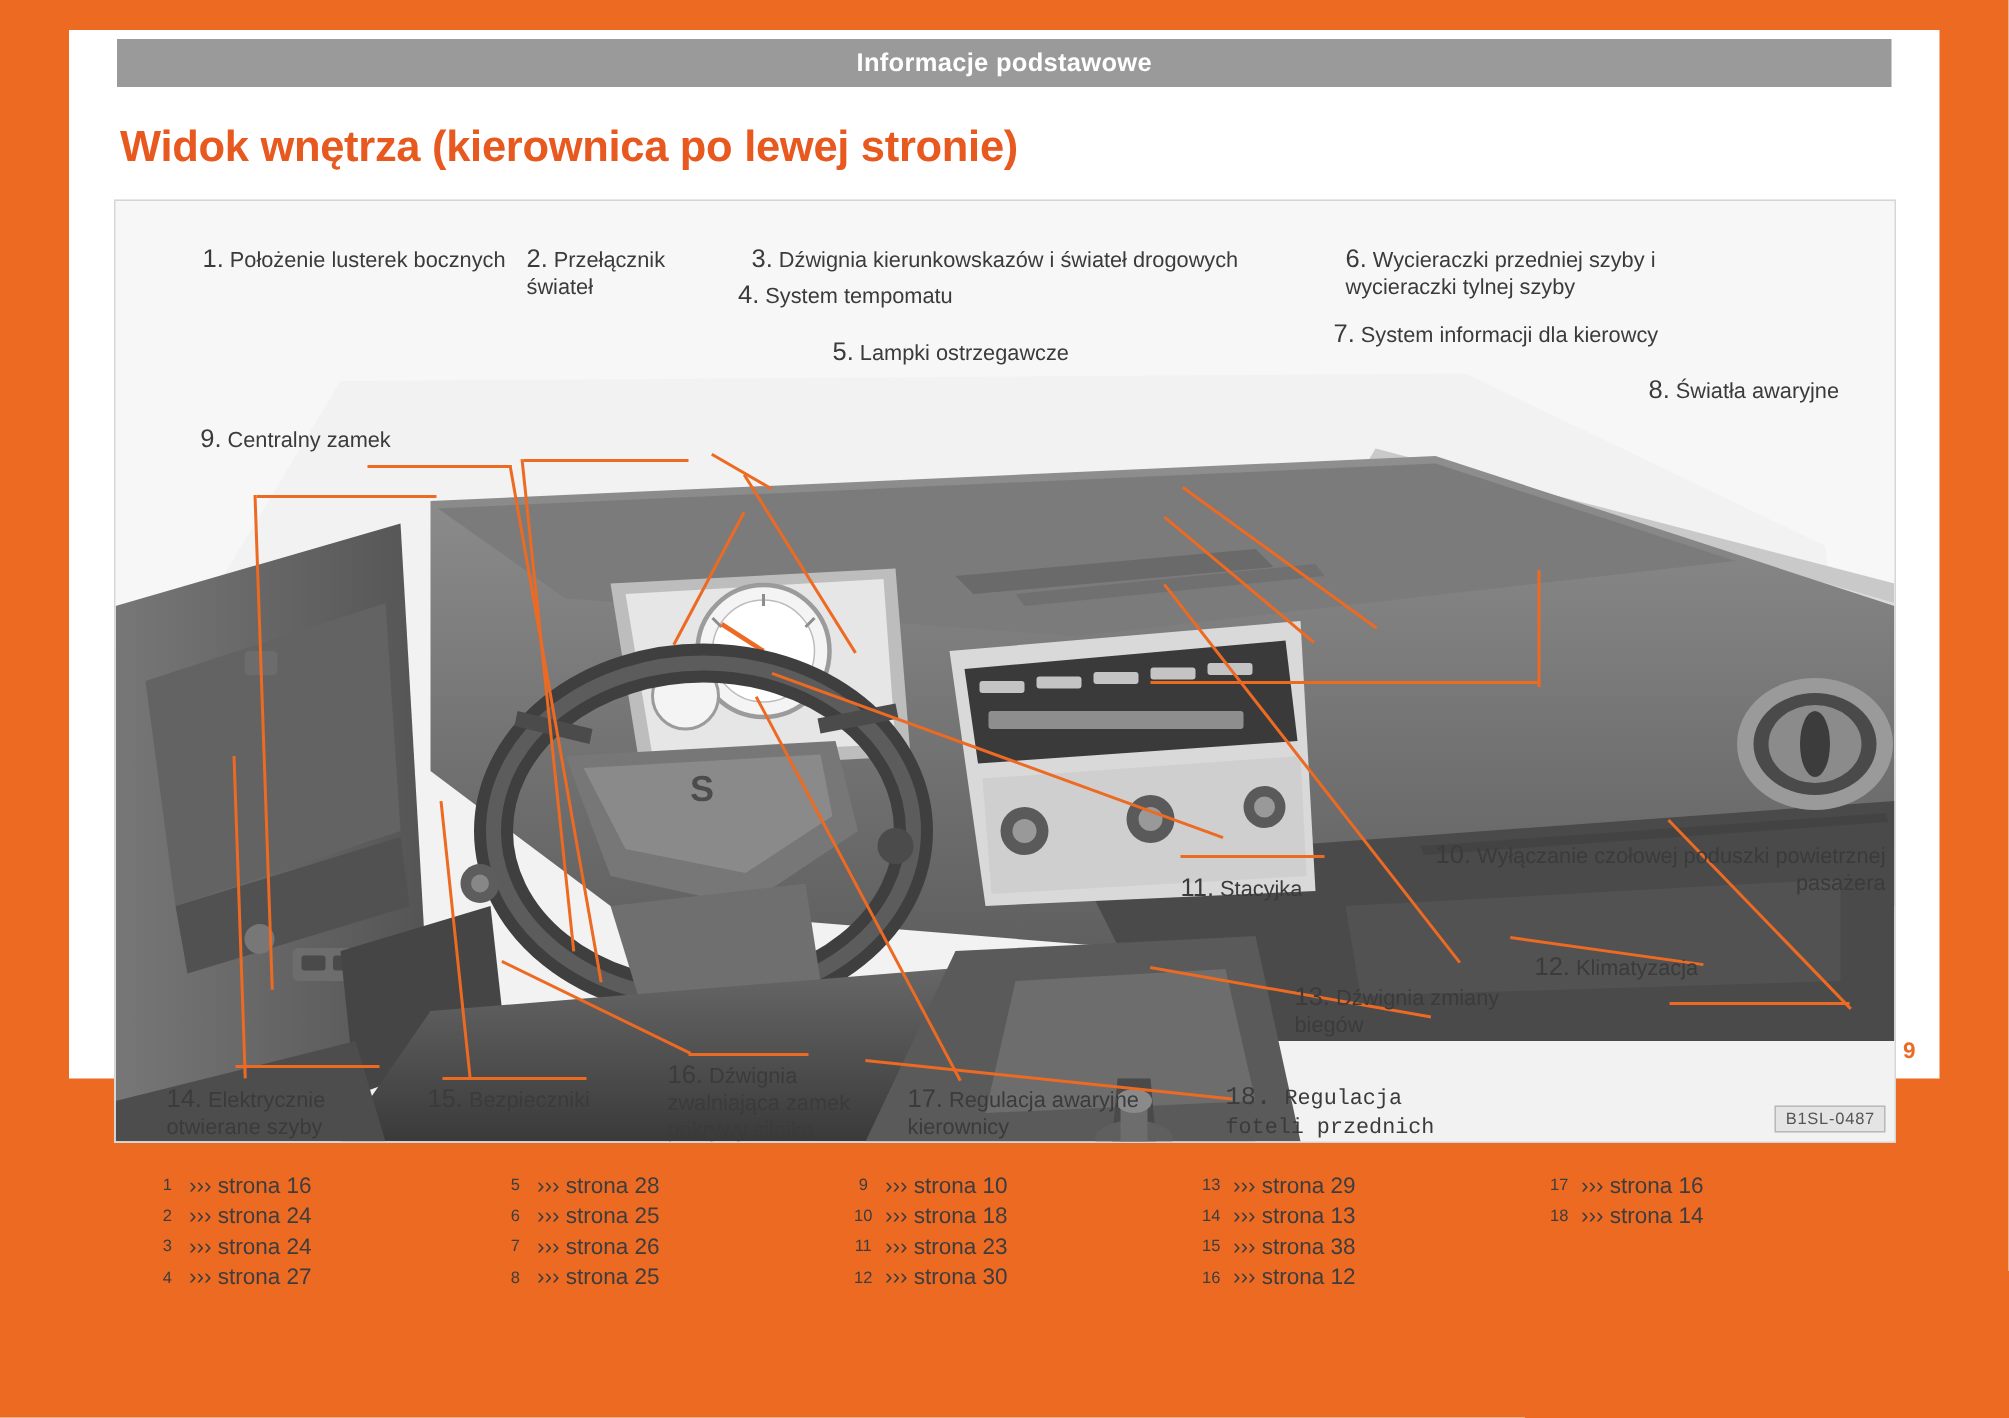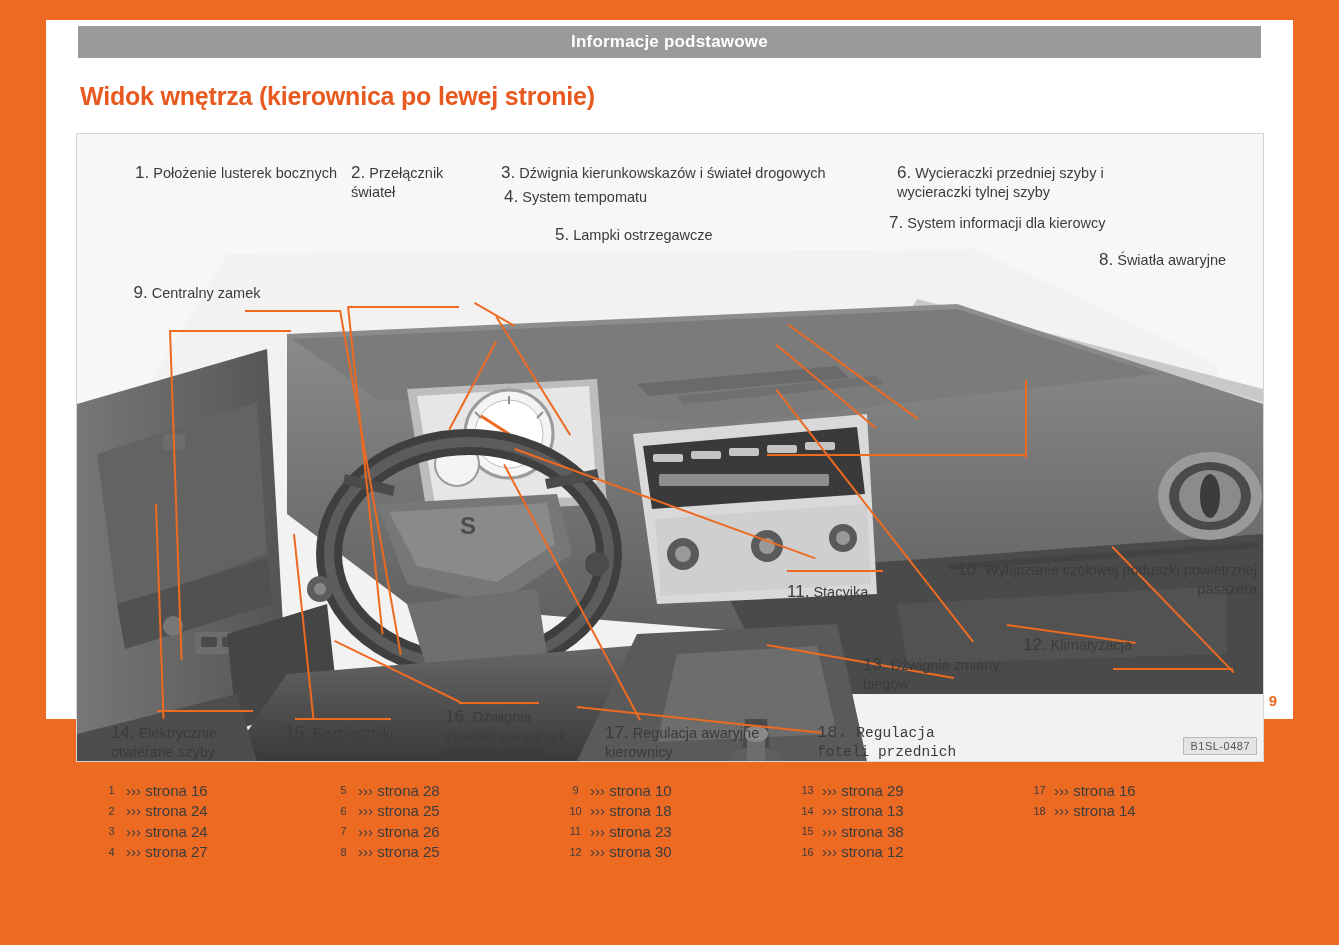--- a/index.html
+++ b/index.html
@@ -37,21 +37,21 @@
     font-weight: bold;
     letter-spacing: 0.2px;
   }
   
   .title {
     position: absolute;
     left: 34px;
     top: 62px;
     width: 1100px;
     color: #E8591F;
-    font-size: 25px;
+    font-size: 29px;
     font-weight: bold;
     letter-spacing: -0.2px;
   }
   
   .figure {
     position: absolute;
     left: 30px;
     top: 113px;
     width: 1186px;
     height: 627px;
@@ -323,21 +323,21 @@
       <span>Położenie lusterek bocznych</span>
     </div>
     <div class="lbl" style="left:274px; top:28px; width:130px;">
       <span class="num">2.</span>
       <span>Przełącznik świateł</span>
     </div>
     <div class="lbl" style="left:424px; top:28px; width:400px;">
       <span class="num">3.</span>
       <span>Dźwignia kierunkowskazów i świateł drogowych</span>
     </div>
-    <div class="lbl" style="left:415px; top:52px; width:280px;margin-left:12px;">
+    <div class="lbl" style="left:415px; top:52px; width:280px;">
       <span class="num">4.</span>
       <span>System tempomatu</span>
     </div>
     <div class="lbl" style="left:478px; top:90px; width:300px;">
       <span class="num">5.</span>
       <span>Lampki ostrzegawcze</span>
     </div>
     <div class="lbl" style="left:820px; top:28px; width:280px;">
       <span class="num">6.</span>
       <span>Wycieraczki przedniej szyby i wycieraczki tylnej szyby</span>

